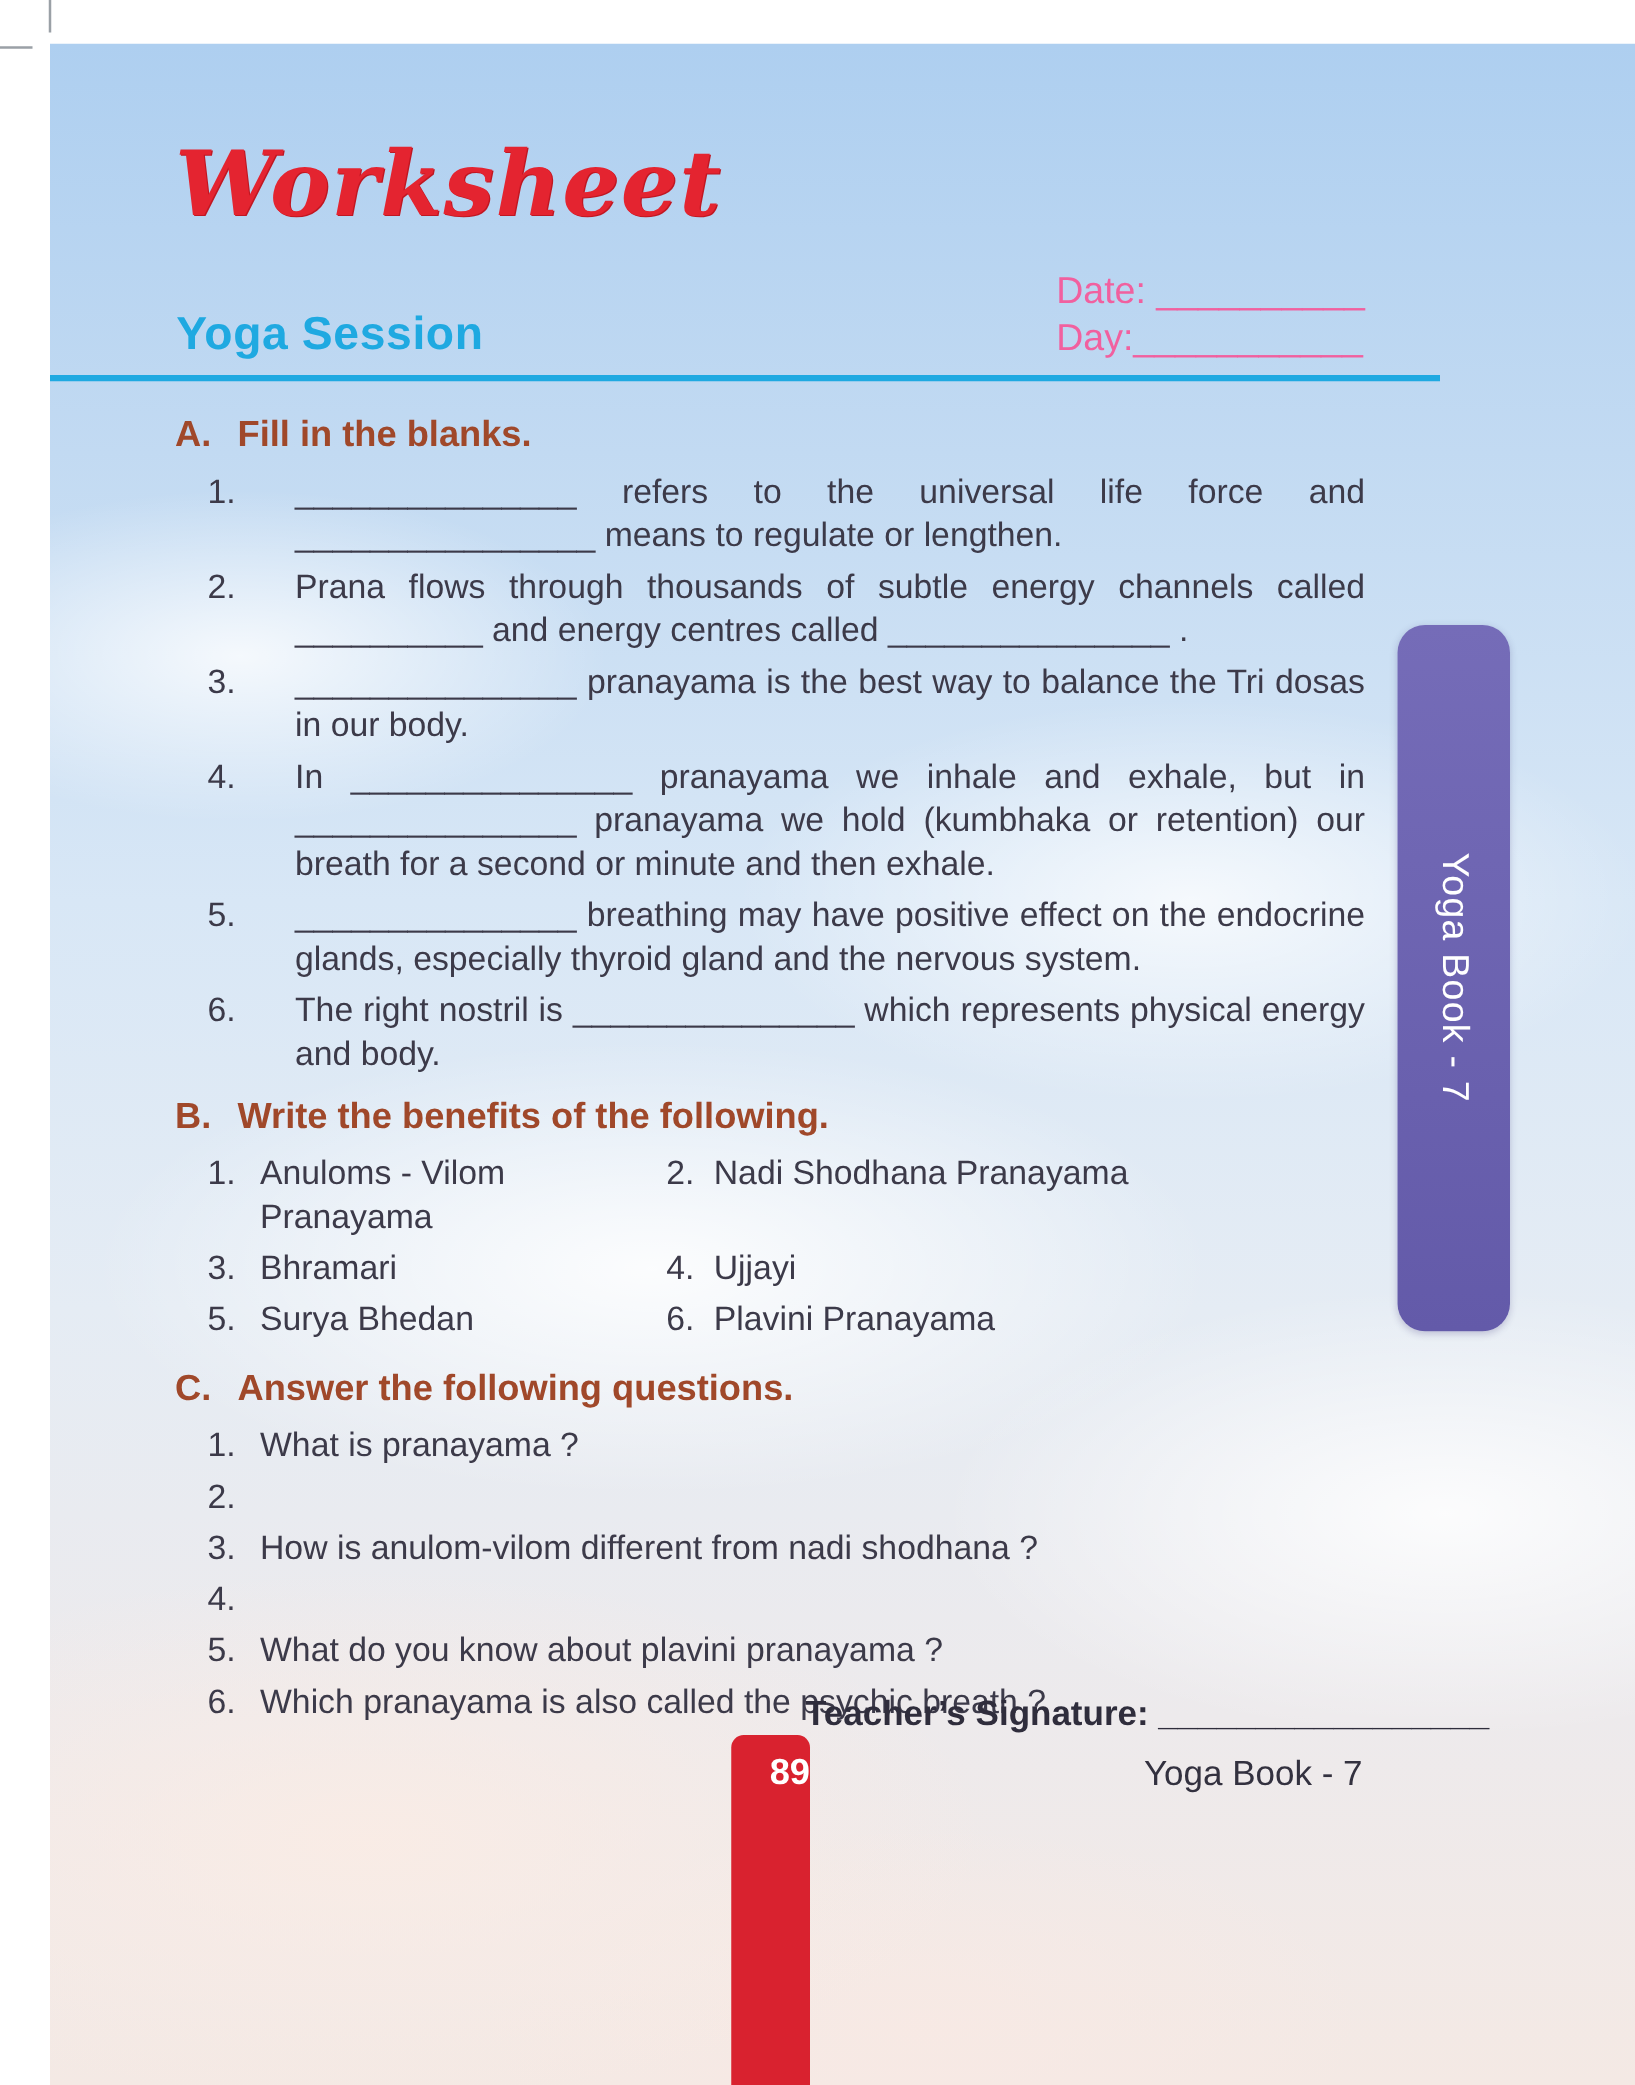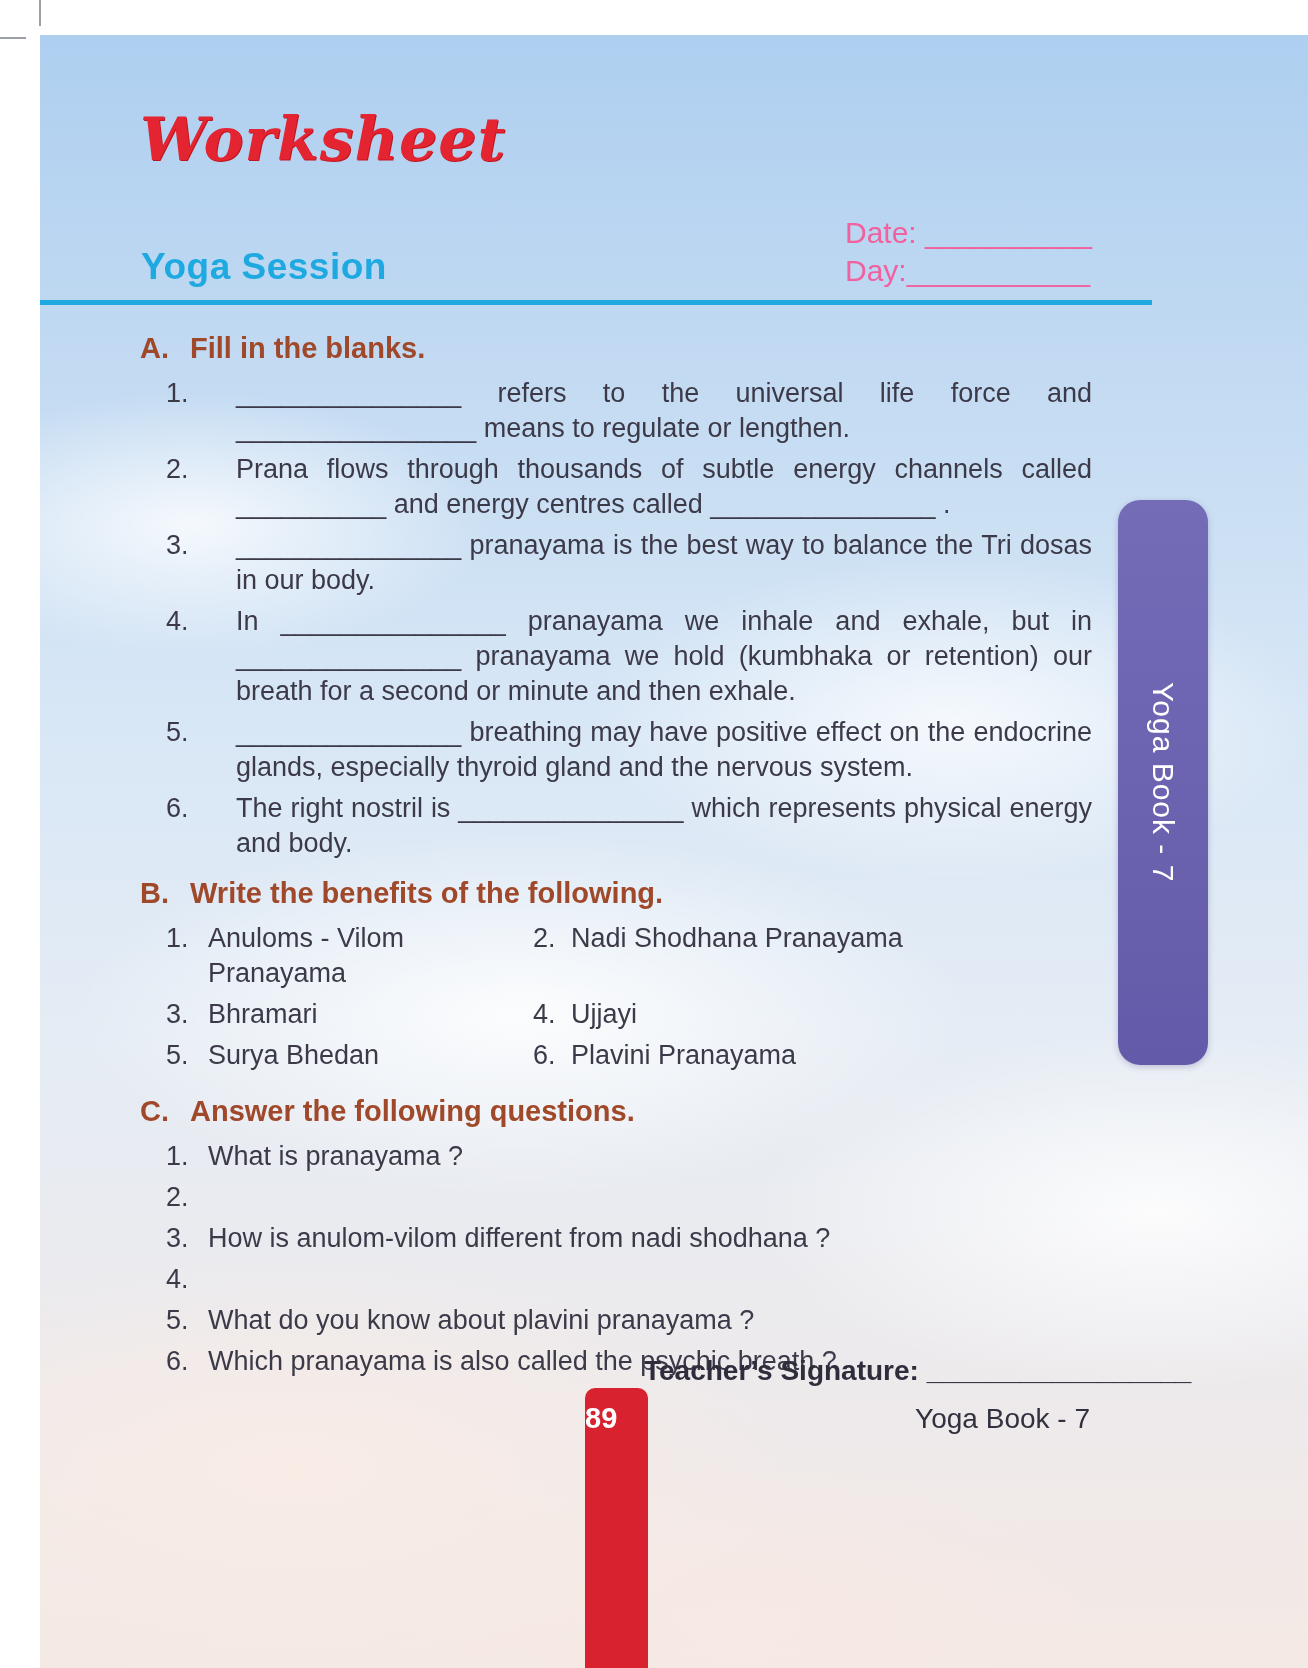--- a/index.html
+++ b/index.html
@@ -26,21 +26,21 @@
       radial-gradient(560px 250px at 88% 72%, rgba(255,255,255,.85), rgba(255,255,255,0) 72%),
       radial-gradient(700px 300px at 20% 88%, rgba(250,236,229,.90), rgba(255,255,255,0) 72%),
       radial-gradient(500px 220px at 55% 97%, rgba(248,233,228,.85), rgba(255,255,255,0) 72%),
       linear-gradient(180deg,#aecff0 0%,#c2daf2 20%,#d8e7f6 42%,#e5ecf4 62%,#edeaec 82%,#f4e9e4 100%);
   }
 
   .title{
     position:absolute;left:140px;top:104px;
     font-family:"DejaVu Serif", serif;
     font-style:italic;font-weight:700;
-    font-size:60px;color:#e42430;letter-spacing:1px;
+    font-size:72px;color:#e42430;letter-spacing:1px;
     text-shadow:1px 1px 0 #c01722;
   }
   .subtitle{
     position:absolute;left:141px;top:246px;
     font-size:37px;font-weight:700;color:#1fa9e1;letter-spacing:.5px;
   }
   .daydate{
     position:absolute;left:845px;top:214px;
     font-size:30px;line-height:38px;color:#f1609f;font-weight:500;
   }
@@ -74,21 +74,21 @@
     font-size:28px;font-weight:700;color:#2f2d3c;
   }
   .book-footer{
     position:absolute;right:218px;top:1403px;
     font-size:28px;color:#33313f;
   }
 
   .page-tab{
     position:absolute;left:585px;top:1388px;width:63px;height:280px;
     background:#d9222f;border-radius:10px 10px 0 0;
-    display:flex;justify-content:flex-start;
+    display:flex;justify-content:flex-end;
   }
   .page-tab .pnum{
     margin-top:14px;color:#ffffff;font-weight:700;font-size:29px;
   }
 
   .side-tab{
     position:absolute;left:1118px;top:500px;width:90px;height:565px;
     background:linear-gradient(180deg,#756cb8 0%,#635aa9 100%);
     border-radius:22px;
     display:flex;align-items:center;justify-content:center;

